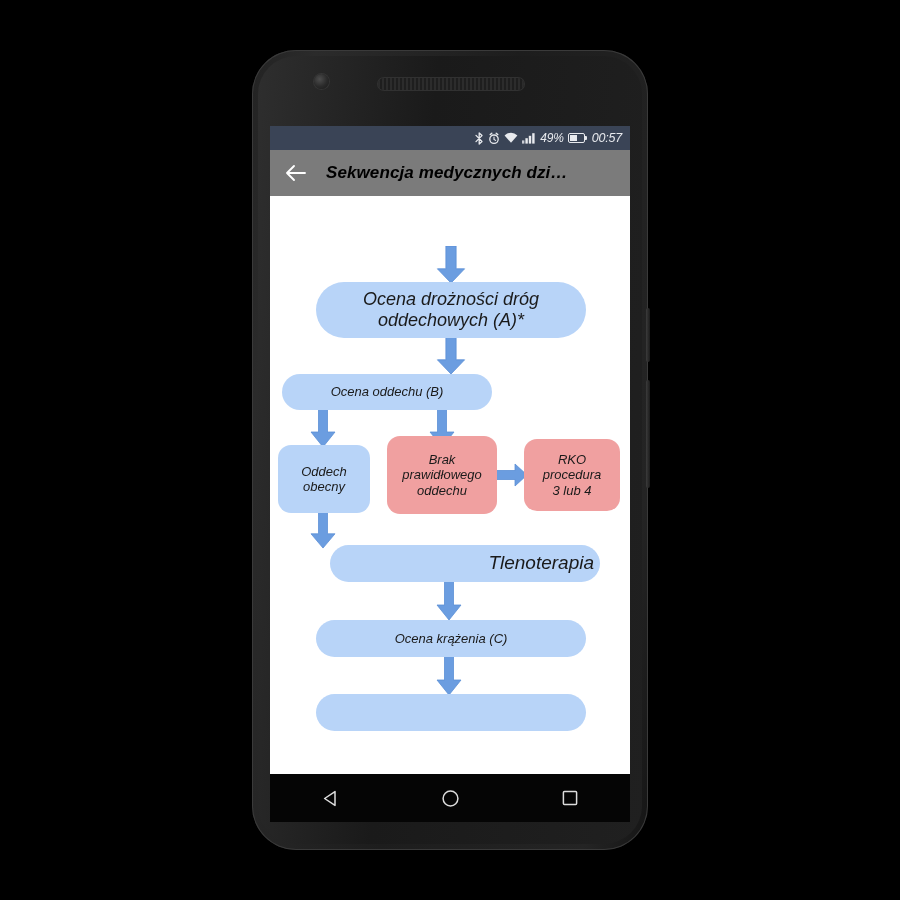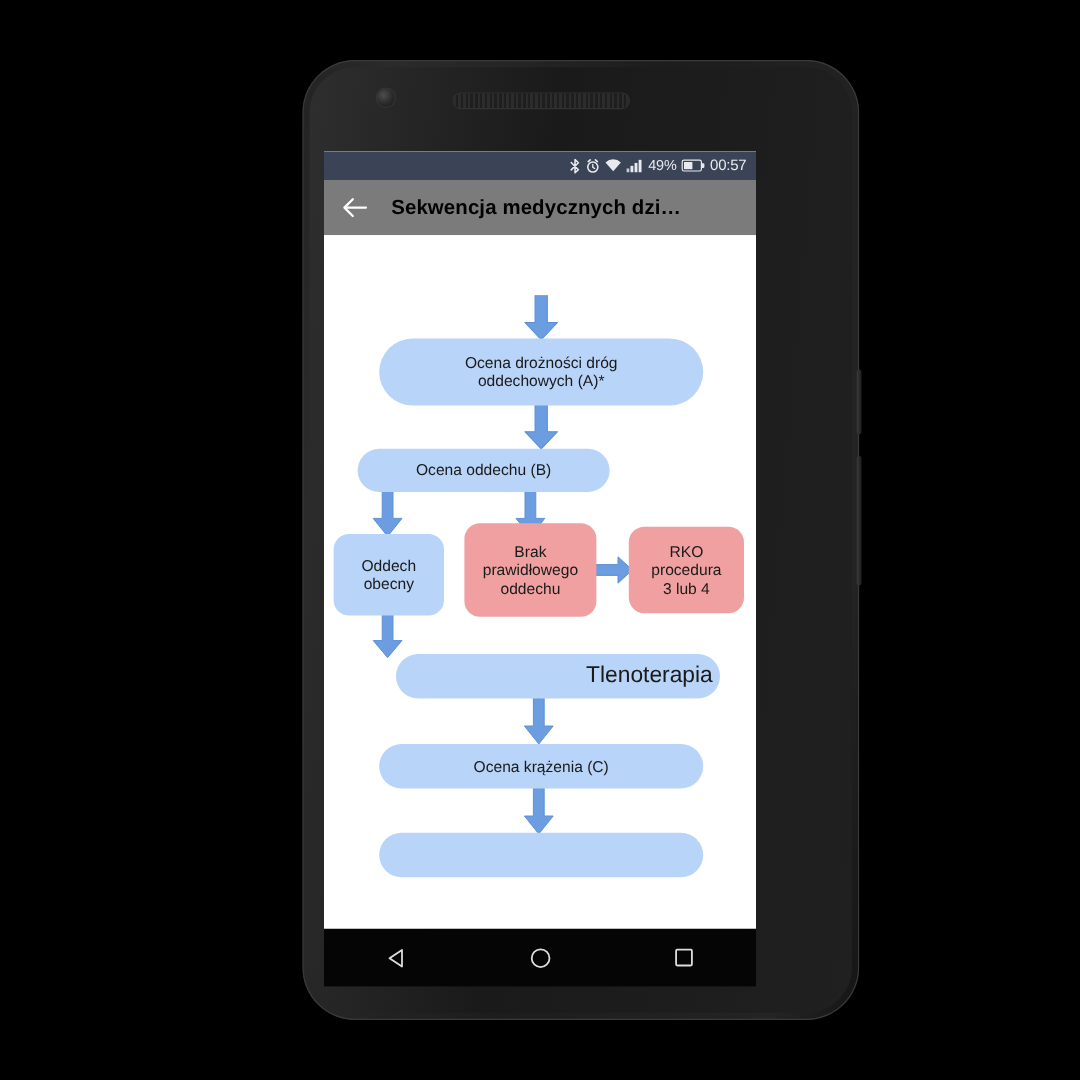--- a/index.html
+++ b/index.html
@@ -7,24 +7,25 @@
     width: 900px; height: 900px;
     background: #000000;
     font-family: "Liberation Sans", sans-serif;
     overflow: hidden;
   }
 
   
   #device {
     position: absolute;
     left: 252px; top: 50px;
-    width: 464px; height: 800px;
+    width: 396px; height: 800px;
     background: linear-gradient(100deg, #232323 0%, #2b2b2b 12%, #1d1d1d 50%, #242424 88%, #151515 100%);
     border-radius: 44px;
     box-shadow: 0 0 0 1px #3a3a3a inset, 0 10px 26px rgba(0,0,0,0.85);
+    font-style: italic;
   }
   #device-inner-bezel {
     position: absolute;
     left: 6px; top: 6px; right: 6px; bottom: 6px;
     border-radius: 38px;
     background: linear-gradient(95deg, #2e2e2e 0%, #1a1a1a 40%, #202020 100%);
   }
 
   
   .side-btn {
@@ -231,25 +232,25 @@
           </svg></div>
         <div class="arrow" style="left: 38px; top: 315px; width: 30px; height: 38px;"><svg width="100%" height="100%" viewBox="0 0 30 40" preserveAspectRatio="none">
             <path d="M10.5 0 H19.5 V24 H27 L15 39 L3 24 H10.5 Z" fill="#6b9de0" stroke="#5b8fd6" stroke-width="0.8" stroke-linejoin="round"></path>
           </svg></div>
         <div class="arrow" style="left: 164px; top: 385px; width: 30px; height: 40px;"><svg width="100%" height="100%" viewBox="0 0 30 40" preserveAspectRatio="none">
             <path d="M10.5 0 H19.5 V24 H27 L15 39 L3 24 H10.5 Z" fill="#6b9de0" stroke="#5b8fd6" stroke-width="0.8" stroke-linejoin="round"></path>
           </svg></div>
         <div class="arrow" style="left: 164px; top: 460px; width: 30px; height: 40px;"><svg width="100%" height="100%" viewBox="0 0 30 40" preserveAspectRatio="none">
             <path d="M10.5 0 H19.5 V24 H27 L15 39 L3 24 H10.5 Z" fill="#6b9de0" stroke="#5b8fd6" stroke-width="0.8" stroke-linejoin="round"></path>
           </svg></div>
-        <div class="node blue pill" style="left: 46px; top: 86px; width: 270px; height: 56px; font-size: 13px;">
+        <div class="node blue pill" style="left: 46px; top: 86px; width: 270px; height: 56px; font-size: 18px;">
           <span style="white-space: pre-line;">Ocena drożności dróg
 oddechowych (A)*</span>
         </div>
-        <div class="node blue pill" style="left: 28px; top: 178px; width: 210px; height: 36px; font-size: 13px;">
+        <div class="node blue pill" style="left: 12px; top: 178px; width: 210px; height: 36px; font-size: 13px;">
           <span style="white-space: pre-line;">Ocena oddechu (B)</span>
         </div>
         <div class="node pink soft" style="left: 117px; top: 240px; width: 110px; height: 78px; font-size: 13px;">
           <span style="white-space: pre-line;">Brak
 prawidłowego
 oddechu</span>
         </div>
         <div class="node blue soft" style="left: 8px; top: 249px; width: 92px; height: 68px; font-size: 13px;">
           <span style="white-space: pre-line;">Oddech
 obecny</span>

